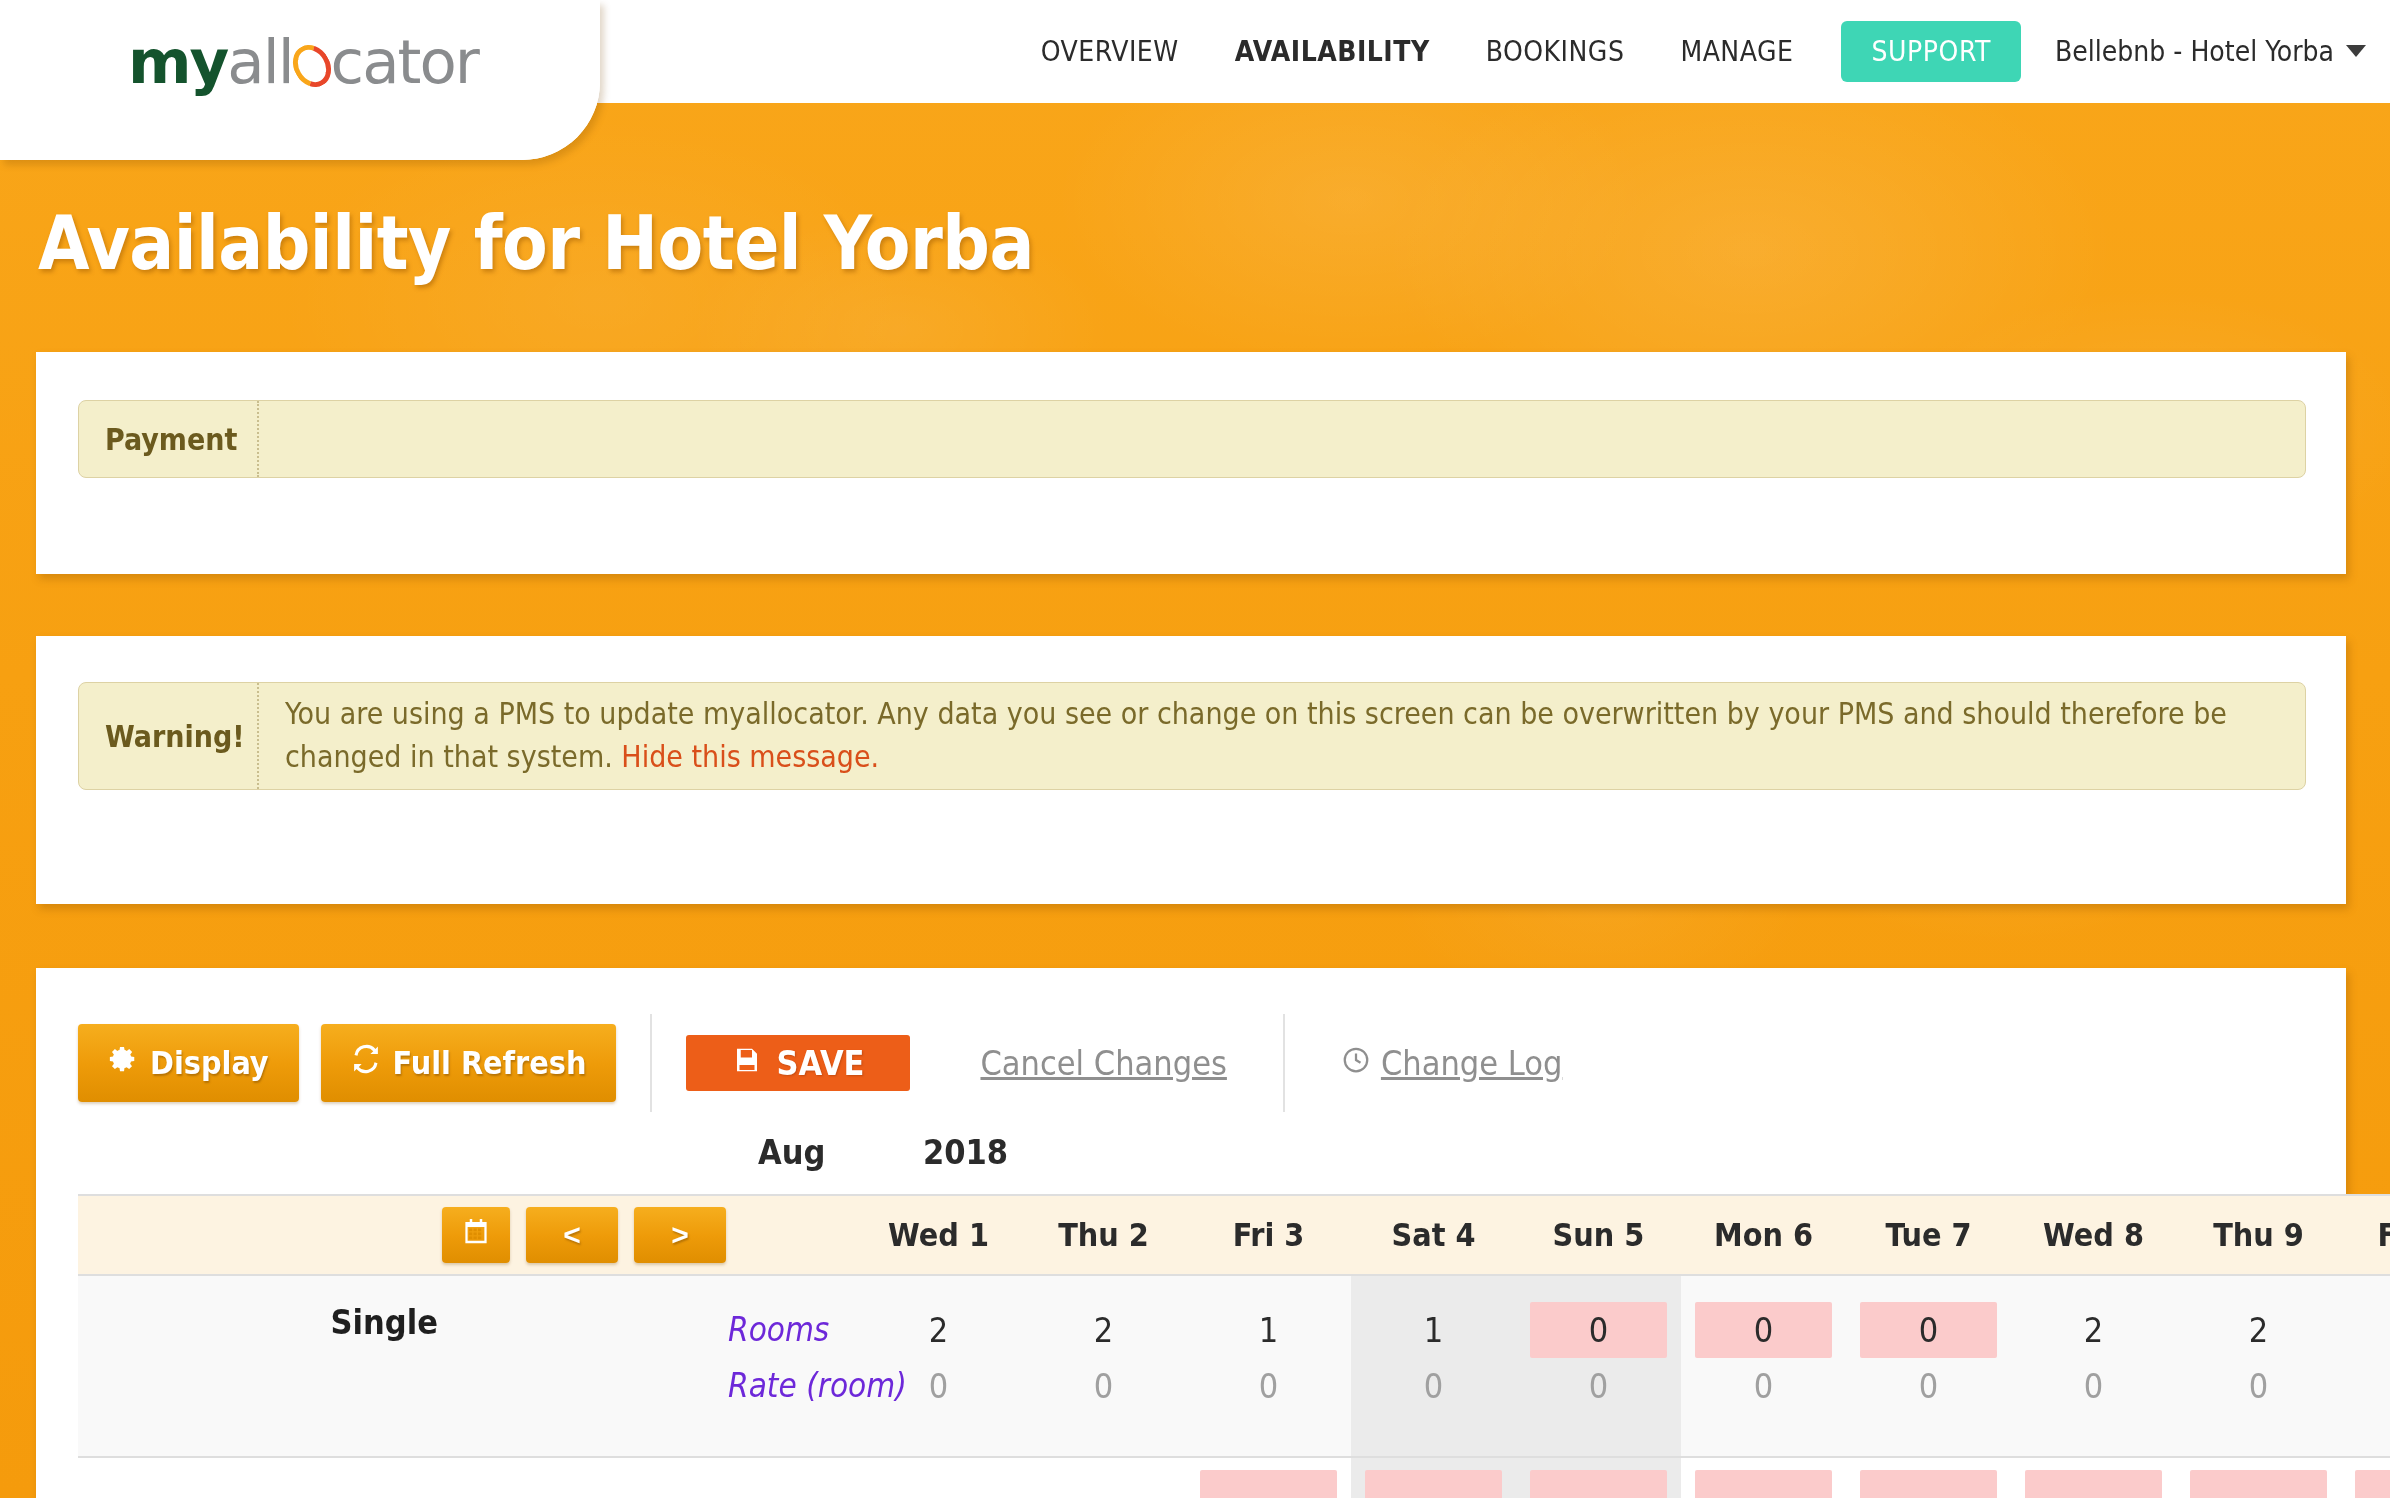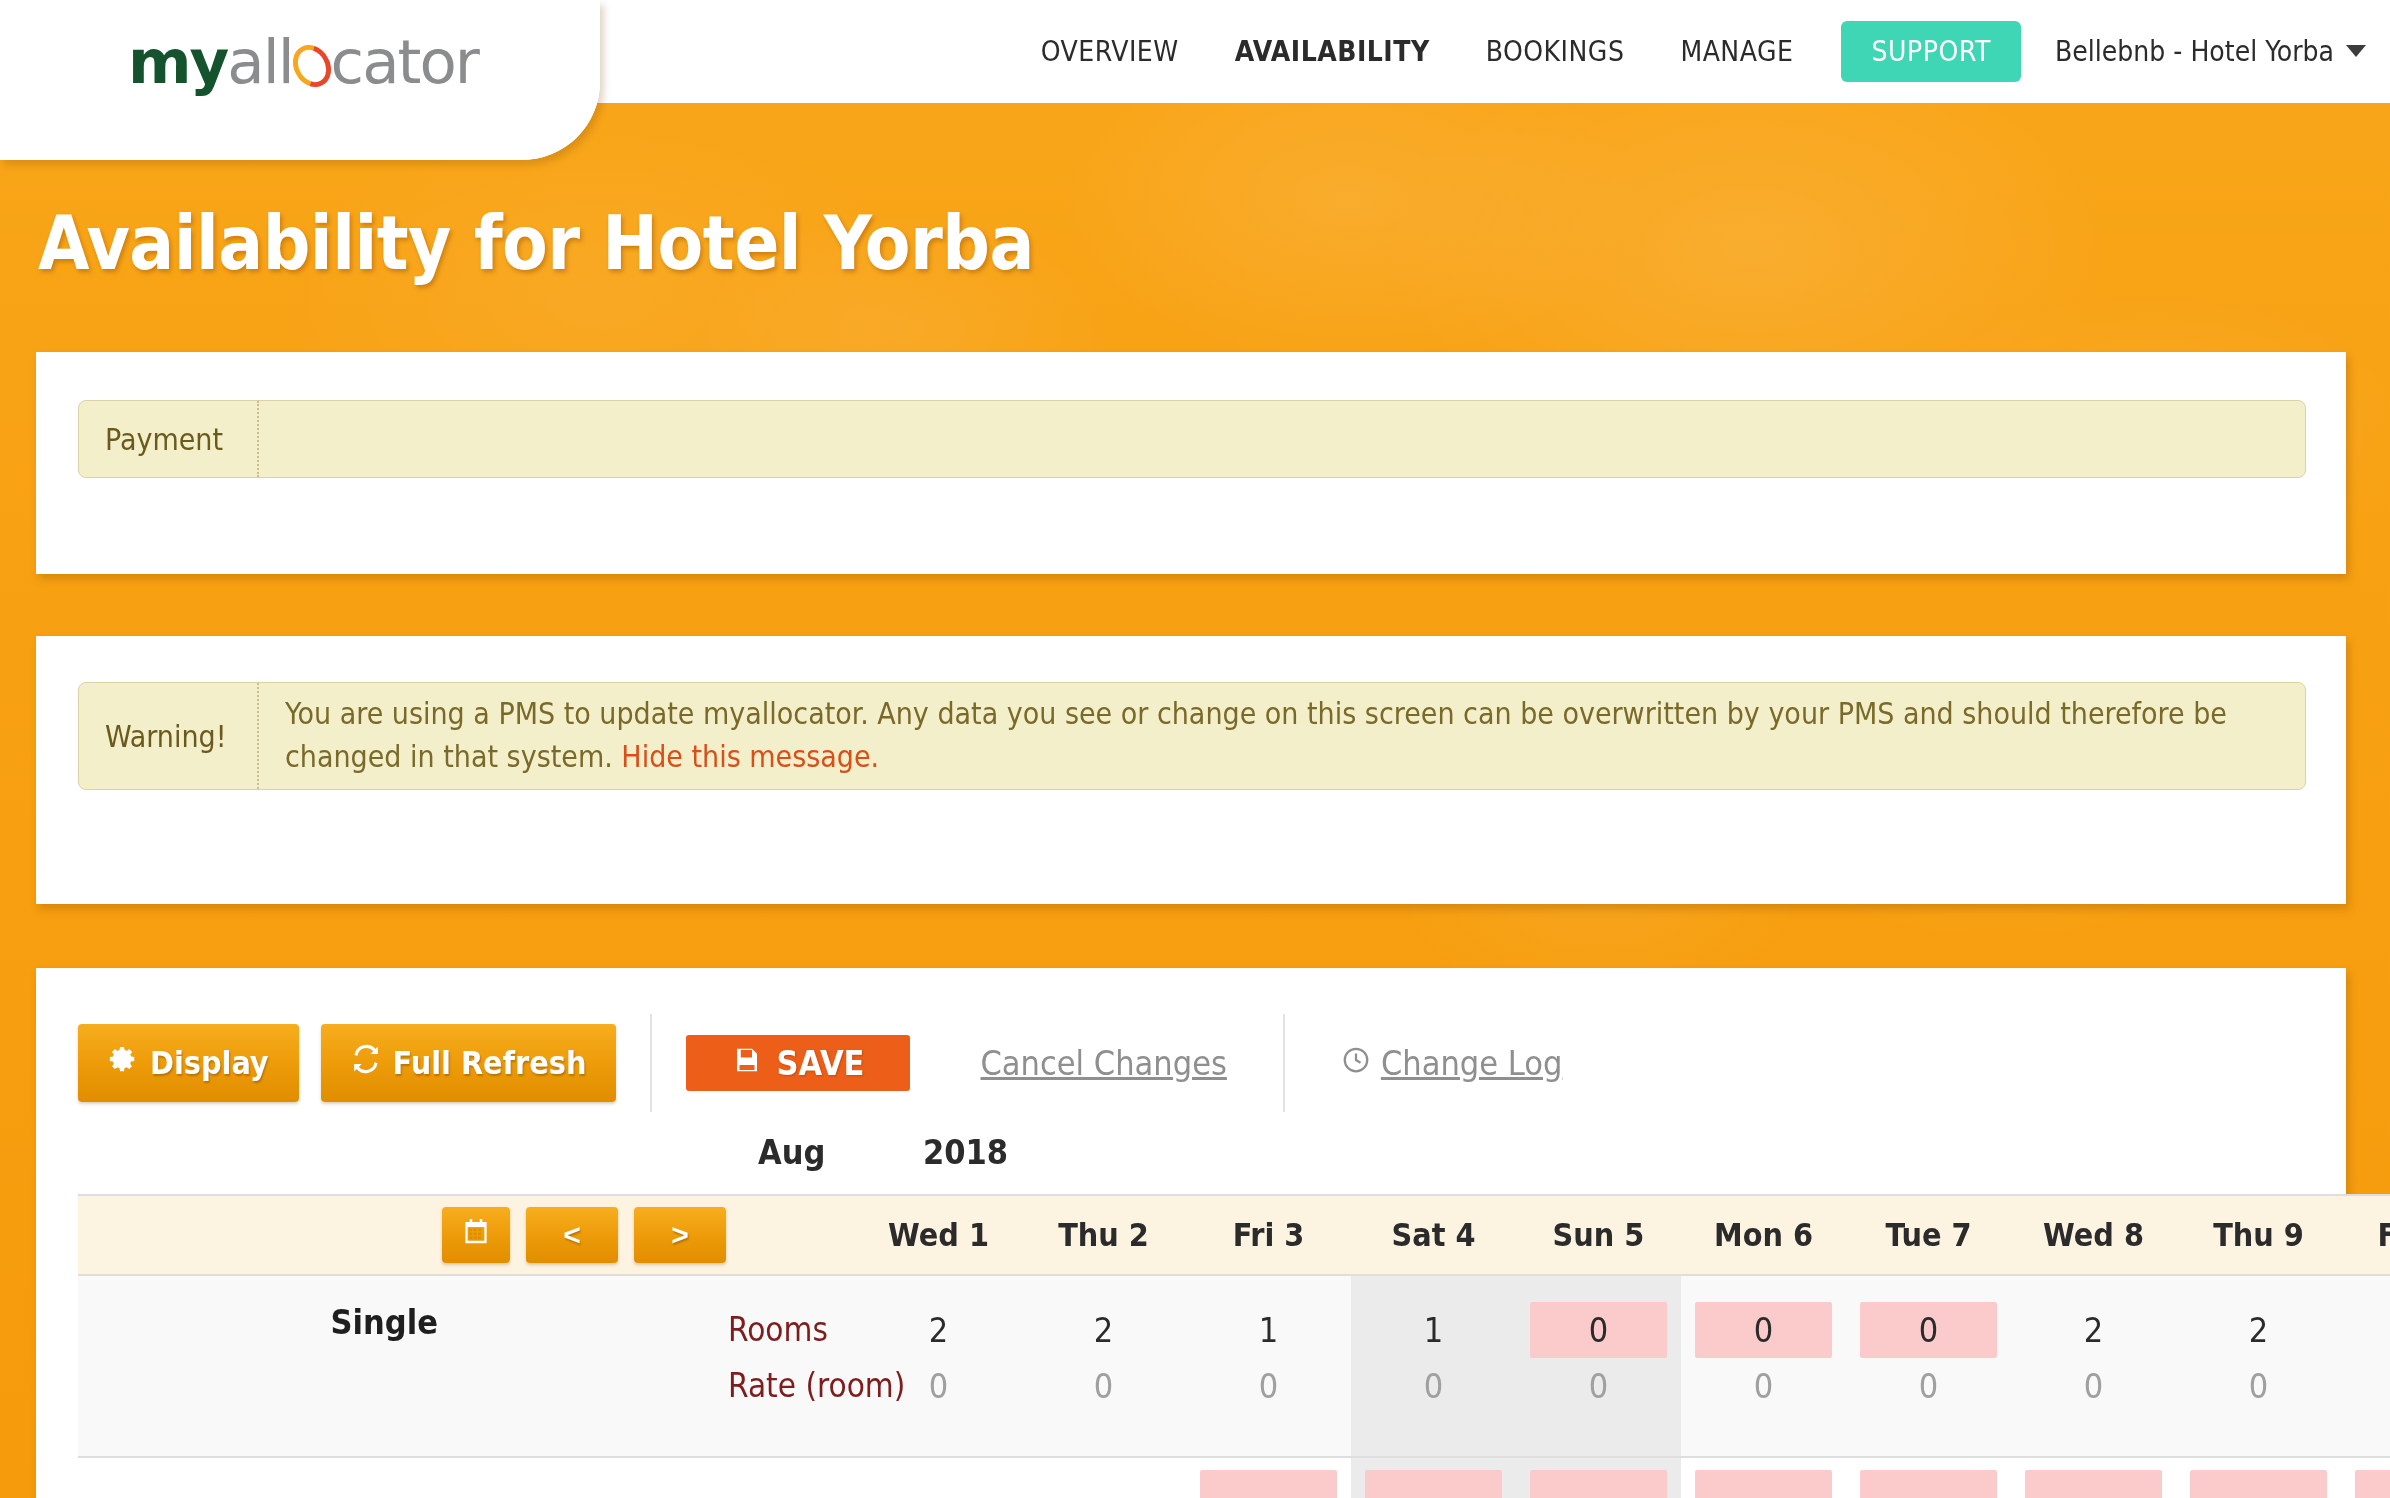--- a/index.html
+++ b/index.html
@@ -99,21 +99,21 @@
     position: absolute; left: 42px; top: 48px; width: 2228px;
     background: #F4EFCB; border: 1px solid #DDD2A4; border-radius: 8px;
     display: flex; align-items: flex-start; padding: 22px 0;
   }
   #payment-alert { height: 78px; align-items: center; padding: 0; }
   #warning-alert { top: 46px; height: 108px; align-items: center; padding: 0; }
 
   .alert-label {
     width: 178px; flex: 0 0 178px; text-align: left; padding-left: 26px;
     font-family: "DejaVu Sans Condensed", "Liberation Sans Narrow", "Liberation Sans", sans-serif;
-    font-size: 30px; color: #6B5A1E; font-weight: 400;
+    font-size: 30px; color: #6B5A1E; font-weight: 700;
   }
   .alert-divider { width:1px; align-self: stretch; border-left: 2px dotted #C9BE8E; }
   .alert-body {
     padding-left: 26px; font-size: 30px; line-height: 1.42; color: #7A6A2A;
     font-family: "DejaVu Sans Condensed", "Liberation Sans Narrow", "Liberation Sans", sans-serif;
   }
   .alert-body.red { color: #D94F1A; }
   .link-orange { color: #D94F1A; cursor: pointer; }
 
   
@@ -185,21 +185,21 @@
 
   tbody tr.data-row { background: #F9F9F9; height: 182px; border-bottom: 2px solid #DEDEDE; }
   td.room-name {
     font-family: "DejaVu Sans Condensed", "Liberation Sans Narrow", "Liberation Sans", sans-serif;
     font-size: 34px; font-weight: 700; color: #1F1F1F; vertical-align: top;
     padding-top: 26px; padding-left: 12px; text-align: right;
   }
   td.sub-labels { vertical-align: top; padding-top: 26px; text-align: left; }
   .sub-lbl {
     font-family: "DejaVu Sans Condensed", "Liberation Sans Narrow", "Liberation Sans", sans-serif;
-    font-size: 33px; color: #7f1d1d; height: 56px; line-height: 56px; white-space: nowrap;
+    font-size: 33px; color: #6d28d9; height: 56px; line-height: 56px; white-space: nowrap; font-style: italic;
   }
   td.daycell { vertical-align: top; padding-top: 26px; text-align: center; }
   td.daycell.weekend { background: #EBEBEB; }
   th.weekend-head { background: #FDF3E1; }
   .v-rooms {
     font-family: "DejaVu Sans Condensed", "Liberation Sans Narrow", "Liberation Sans", sans-serif;
     font-size: 34px; color: #2B2B2B; height: 56px; line-height: 56px;
     display: block; margin: 0 14px; border-radius: 2px;
   }
   .v-rooms.hl { background: #FBCBCB; }

